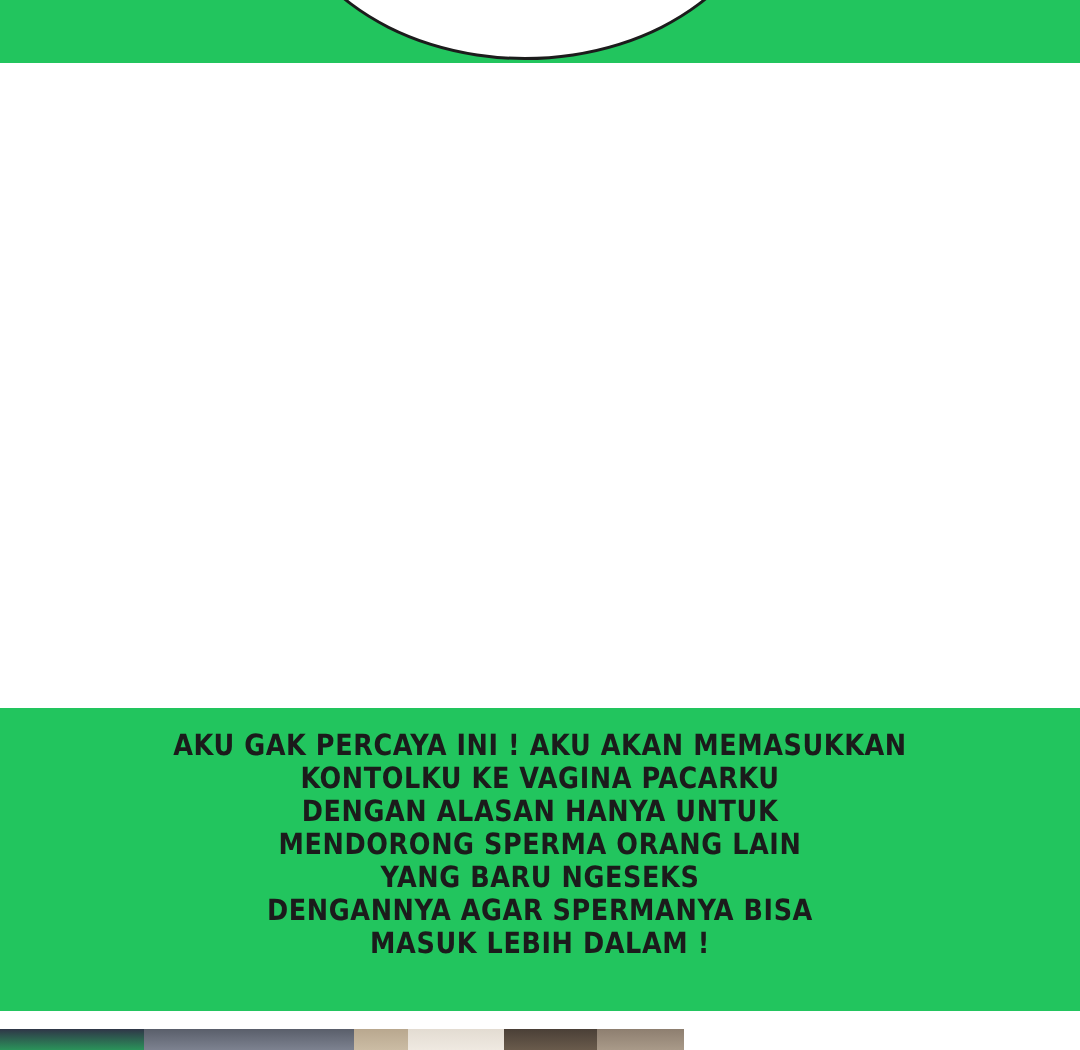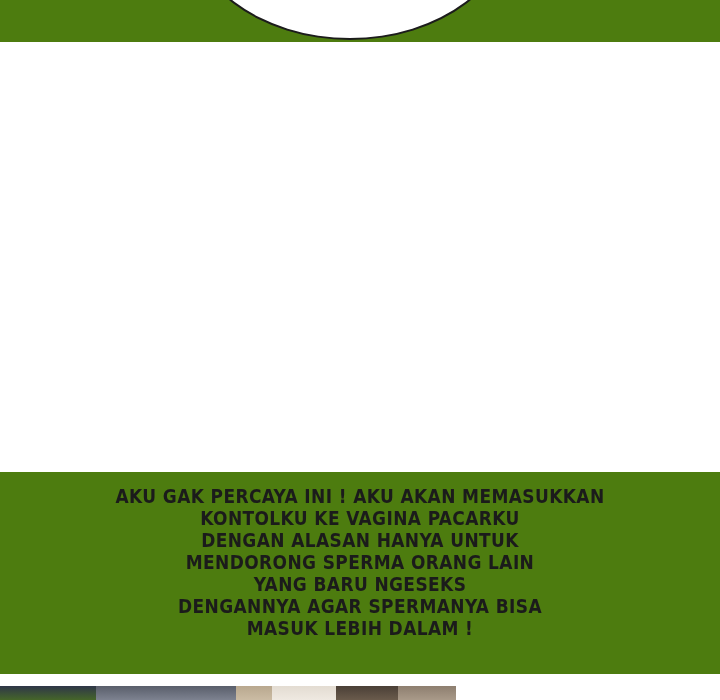--- a/index.html
+++ b/index.html
@@ -10,21 +10,21 @@
   body {
     width: 720px;
     height: 700px;
     overflow: hidden;
     font-family: "Liberation Sans", sans-serif;
   }
   .page {
     position: relative;
     width: 720px;
     height: 700px;
-    background: #4d7c0f;
+    background: #22c55e;
     overflow: hidden;
   }
   
   .bubble-arc {
     position: absolute;
     left: 185px;
     top: -210px;
     width: 330px;
     height: 250px;
     border: 2px solid #1c1c1c;

